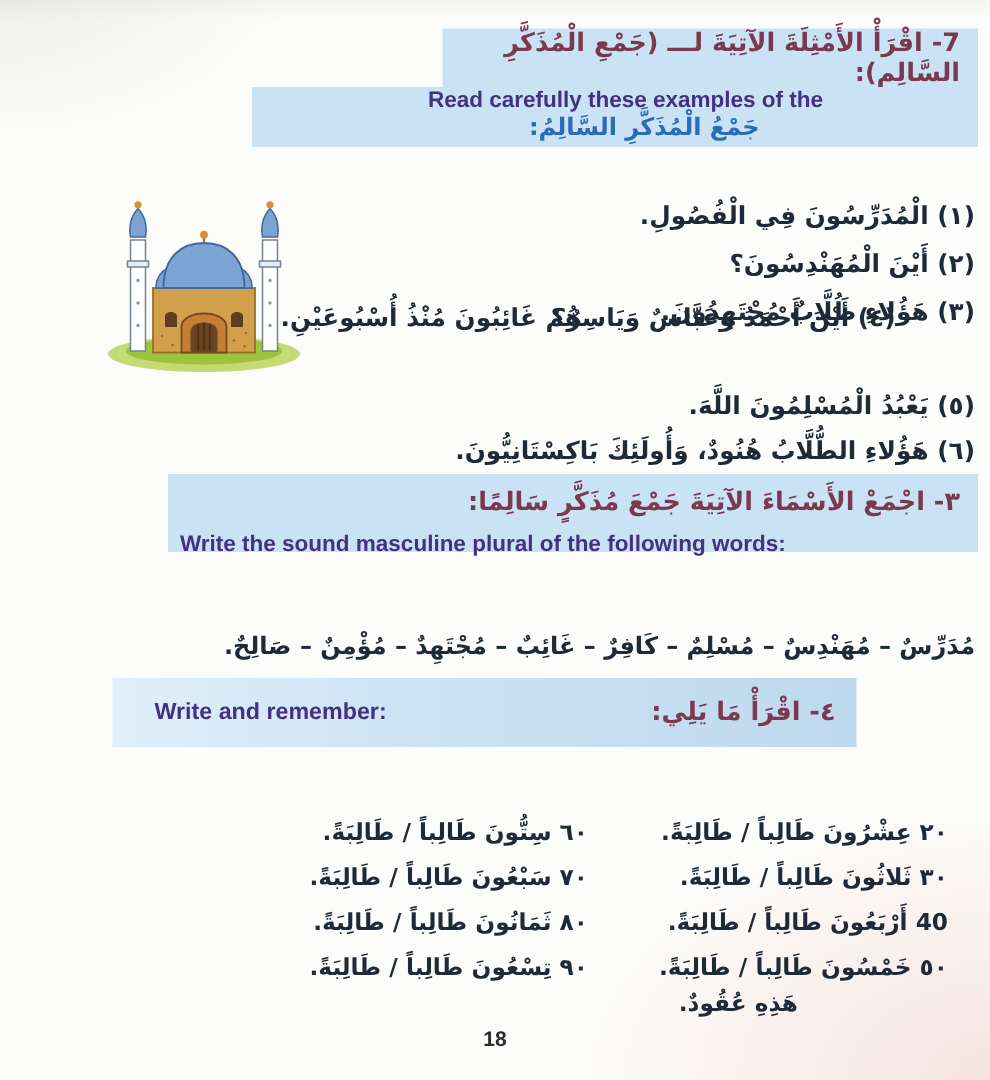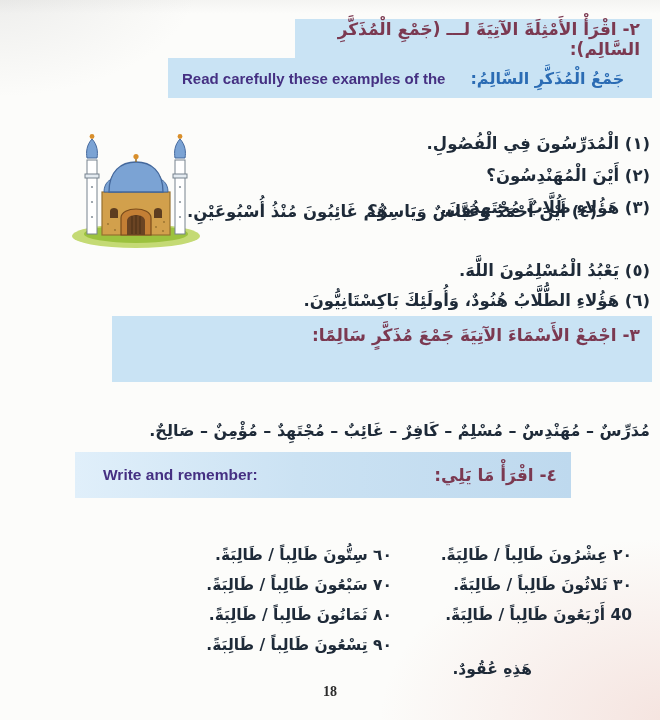--- a/index.html
+++ b/index.html
@@ -21,33 +21,33 @@
   .ar{direction:rtl;text-align:right;font-family:"DejaVu Sans",sans-serif;}
   .maroon{color:#7b3951;font-weight:bold;}
   .purple-en{color:#453082;font-weight:bold;font-family:"Liberation Sans",sans-serif;}
   .blue-ar{color:#2b6cb4;font-weight:bold;}
   .body-ar{color:#1e2a38;font-weight:bold;margin-top:28px;}
 
   .s2-line1{position:absolute;top:19px;right:8px;left:295px;height:39px;
     display:flex;align-items:center;justify-content:flex-end;padding-right:12px;box-sizing:border-box;
     font-size:17px;}
   .s2-line2{position:absolute;top:58px;right:8px;left:168px;height:40px;
-    display:flex;align-items:center;padding-left:14px;box-sizing:border-box;font-size:15px;}
+    display:flex;align-items:center;padding-left:14px;box-sizing:border-box;font-size:15px;flex-direction:column;}
   .s2-line2 .blue-ar{font-size:16px;margin-left:25px;}
 
   .example-row{position:absolute;right:10px;font-size:16.5px;line-height:30px;white-space:nowrap;}
   .example-row4{position:absolute;left:0;right:0;height:30px;}
   .example-row4 .q{position:absolute;right:63px;}
   .example-row4 .a{position:absolute;right:272px;}
   .example-row4 span{font-size:16.5px;line-height:30px;white-space:nowrap;
     direction:rtl;color:#1e2a38;font-weight:bold;}
 
   .mosque{position:absolute;left:66px;top:132px;}
 
-  .s3-box{position:absolute;top:316px;left:112px;right:8px;height:66px;box-sizing:border-box;
+  .s3-box{position:absolute;top:316px;left:112px;right:8px;height:52px;box-sizing:border-box;
     padding:4px 12px 12px 8px;}
   .s3-ar{font-size:17px;line-height:30px;}
   .s3-en{font-size:15px;line-height:26px;text-align:left;direction:ltr;}
 
   .words-line{position:absolute;top:388px;right:10px;left:140px;font-size:16px;line-height:30px;white-space:nowrap;}
 
   .s4-bar{position:absolute;top:452px;left:75px;width:496px;height:46px;
     background:linear-gradient(90deg,#e0effa 0%,#cbe2f3 45%,#bed9ee 100%);
     display:flex;align-items:center;justify-content:space-between;box-sizing:border-box;
     padding:0 14px 0 28px;}
@@ -55,29 +55,29 @@
   .s4-bar .ar-t{font-size:17px;}
 
   .tens-col{position:absolute;top:512px;font-size:15.5px;}
   .tens-col .row{line-height:30px;white-space:nowrap;}
   .tens-right{right:28px;width:290px;}
   .tens-left{right:268px;width:240px;}
 
   .closing{position:absolute;top:632px;right:128px;font-size:15.5px;}
 
   .page-number{position:absolute;top:684px;left:0;width:100%;text-align:center;
-    font-family:Liberation Serif, serif;font-weight:bold;font-size:14px;color:#2b2b2b;}
+    font-family:Liberation Sans, sans-serif;font-weight:bold;font-size:14px;color:#2b2b2b;}
 </style>
 </head>
 <body>
 
 <div class="page">
 
   <div class="s2-line1 hl ar">
-    <span class="maroon">٢- اقْرَأْ الأَمْثِلَةَ الآتِيَةَ لـــ (جَمْعِ الْمُذَكَّرِ السَّالِمِ):</span>
+    <span class="maroon">7- اقْرَأْ الأَمْثِلَةَ الآتِيَةَ لـــ (جَمْعِ الْمُذَكَّرِ السَّالِمِ):</span>
   </div>
   <div class="s2-line2 hl">
     <span class="purple-en">Read carefully these examples of the</span>
     <span class="blue-ar" dir="rtl">جَمْعُ الْمُذَكَّرِ السَّالِمُ:</span>
   </div>
 
   <div class="example-row ar body-ar" style="top:101px">(١) الْمُدَرِّسُونَ فِي الْفُصُولِ.</div>
   <div class="example-row ar body-ar" style="top:133px">(٢) أَيْنَ الْمُهَنْدِسُونَ؟</div>
   <div class="example-row ar body-ar" style="top:165px">(٣) هَؤُلاءِ طُلَّابٌ مُجْتَهِدُونَ.</div>
   <div class="example-row4" style="top:197px">
@@ -133,32 +133,34 @@
 
     <circle cx="42" cy="92" r="0.9" fill="#96702f"></circle>
     <circle cx="49" cy="98" r="0.9" fill="#96702f"></circle>
     <circle cx="90" cy="95" r="0.9" fill="#96702f"></circle>
     <circle cx="98" cy="90" r="0.9" fill="#96702f"></circle>
     <circle cx="97" cy="99" r="0.9" fill="#96702f"></circle>
   </svg>
 
   <div class="s3-box hl">
     <div class="s3-ar ar maroon">٣- اجْمَعْ الأَسْمَاءَ الآتِيَةَ جَمْعَ مُذَكَّرٍ سَالِمًا:</div>
+    <div class="s3-en purple-en">Write the sound masculine plural of the following words:</div>
   </div>
   <div class="words-line ar body-ar">مُدَرِّسٌ – مُهَنْدِسٌ – مُسْلِمٌ – كَافِرٌ – غَائِبٌ – مُجْتَهِدٌ – مُؤْمِنٌ – صَالِحٌ.</div>
 
   <div class="s4-bar">
     <span class="en purple-en">Write and remember:</span>
     <span class="ar-t ar maroon">٤- اقْرَأْ مَا يَلِي:</span>
   </div>
 
   <div class="tens-col tens-right ar body-ar">
     <div class="row">٢٠ عِشْرُونَ طَالِباً / طَالِبَةً.</div>
     <div class="row">٣٠ ثَلاثُونَ طَالِباً / طَالِبَةً.</div>
     <div class="row">40 أَرْبَعُونَ طَالِباً / طَالِبَةً.</div>
+    <div class="row">٥٠ خَمْسُونَ طَالِباً / طَالِبَةً.</div>
   </div>
   <div class="tens-col tens-left ar body-ar">
     <div class="row">٦٠ سِتُّونَ طَالِباً / طَالِبَةً.</div>
     <div class="row">٧٠ سَبْعُونَ طَالِباً / طَالِبَةً.</div>
     <div class="row">٨٠ ثَمَانُونَ طَالِباً / طَالِبَةً.</div>
     <div class="row">٩٠ تِسْعُونَ طَالِباً / طَالِبَةً.</div>
   </div>
 
   <div class="closing ar body-ar">هَذِهِ عُقُودٌ.</div>
 

